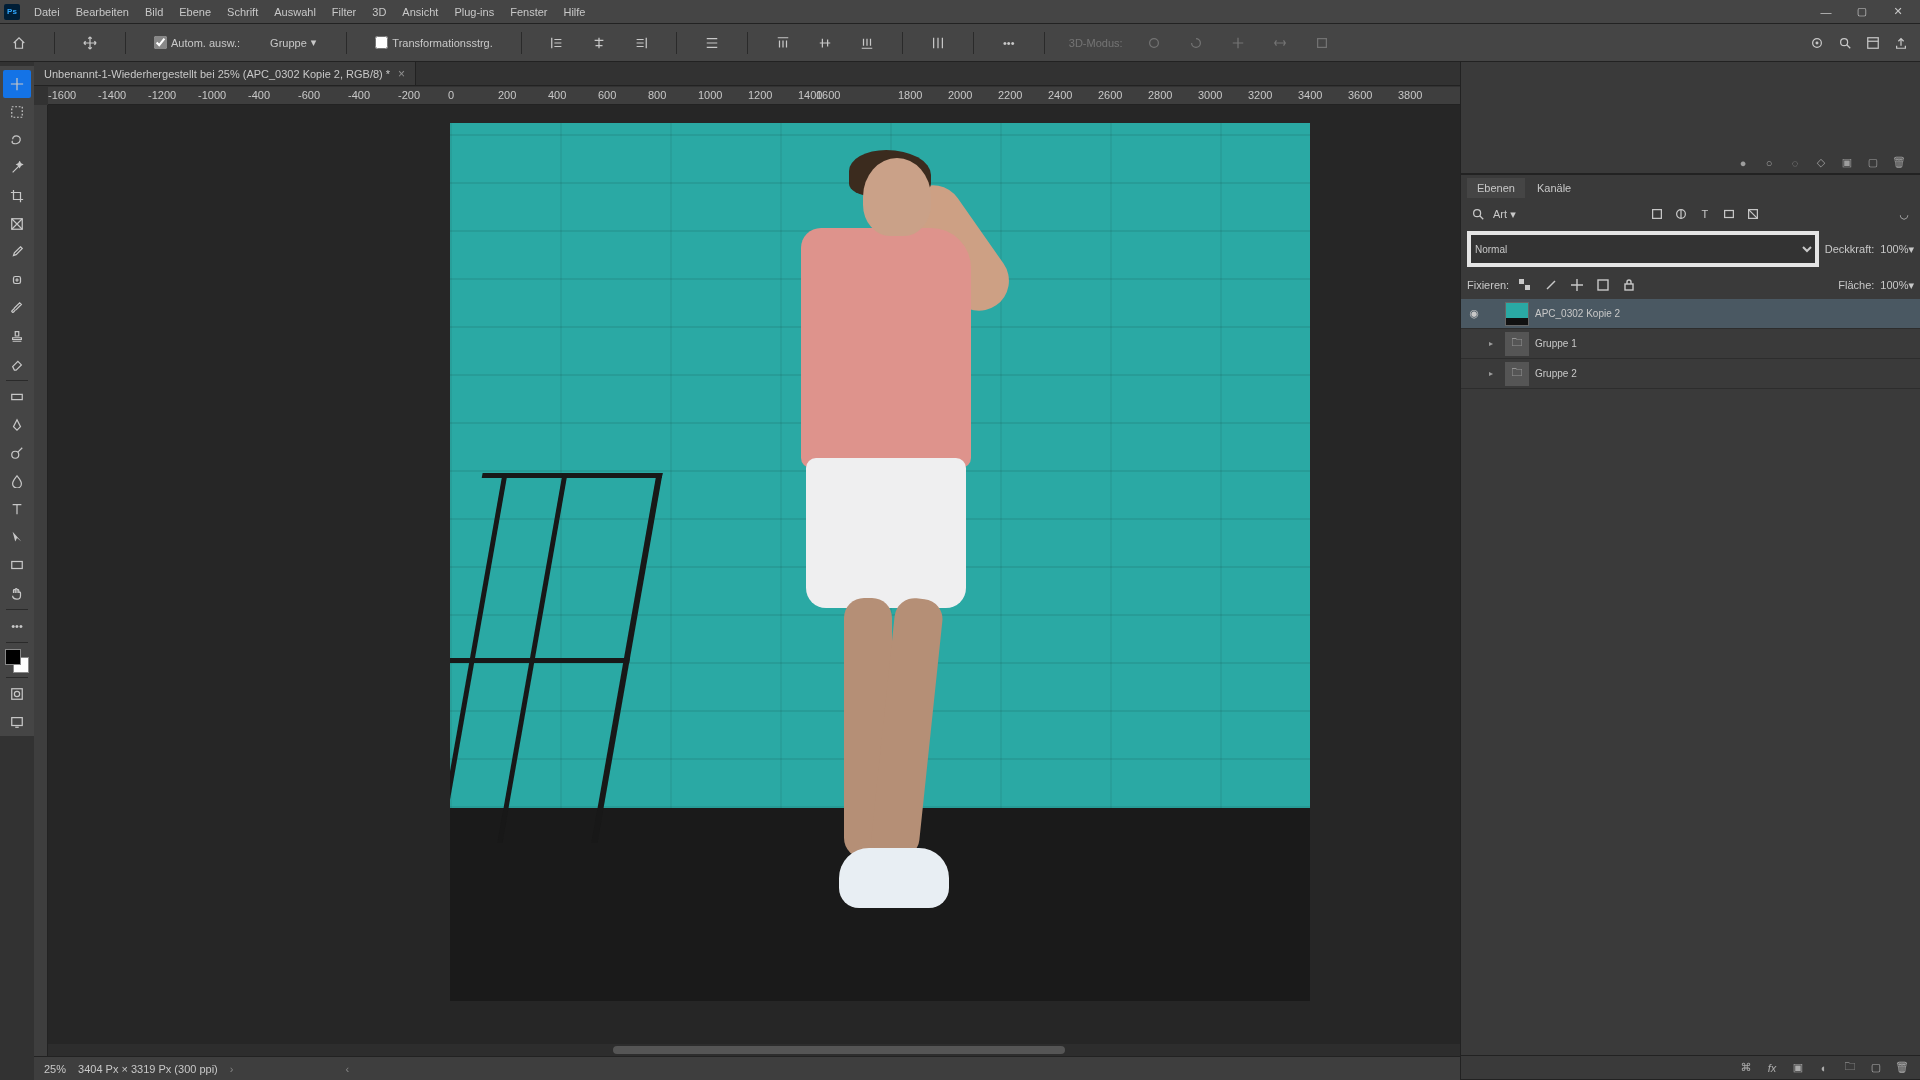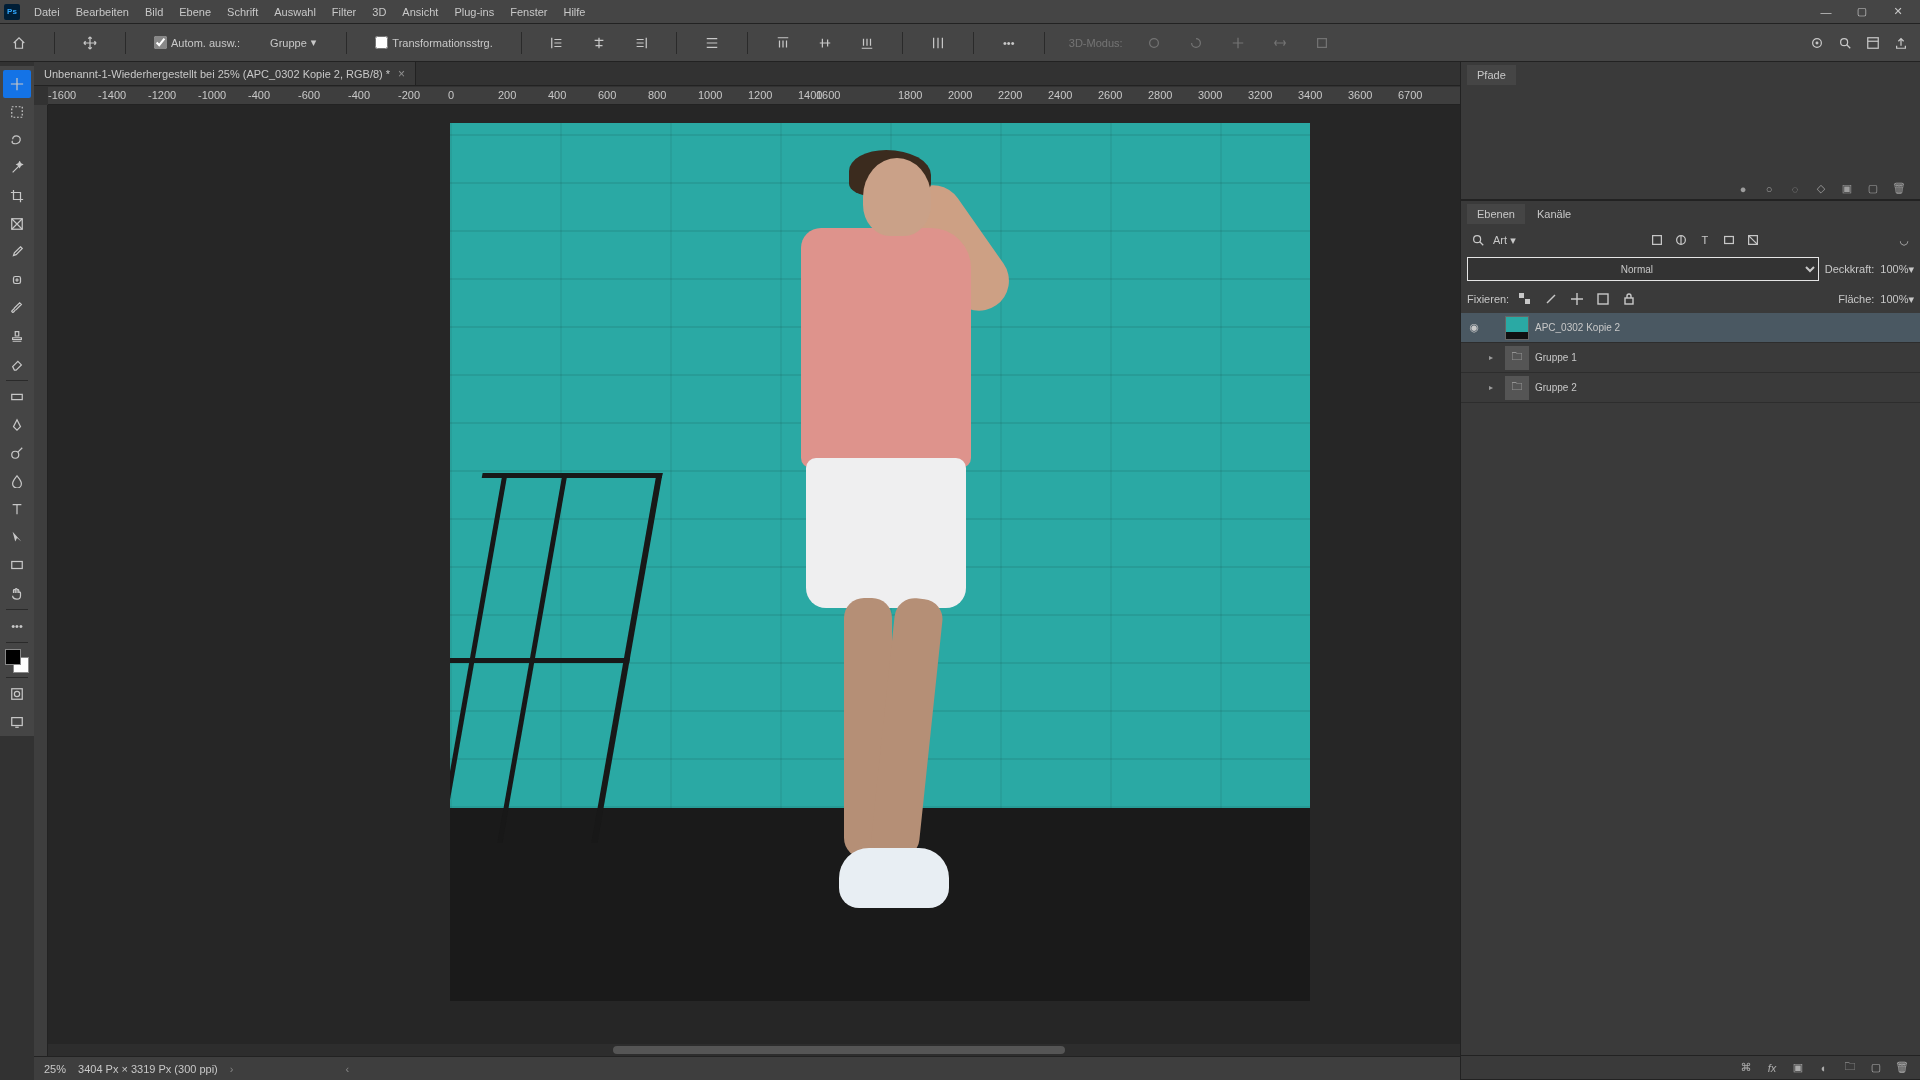--- a/index.html
+++ b/index.html
@@ -69,21 +69,21 @@
 .panel .tabrow { height: 26px; display: flex; align-items: center; padding: 0 6px; gap: 2px; }
 .panel .tab { padding: 4px 10px; }
 .panel .tab.active { background: #454545; }
 .panel .body { background: #3a3a3a; padding: 4px 8px; }
 
 .dotsrow { height: 22px; display: flex; align-items: center; justify-content: flex-end; gap: 12px; padding-right: 14px; border-bottom: 1px solid #222; }
 .dotsrow .d { width: 14px; height: 14px; display: flex; align-items: center; justify-content: center; opacity: .7; }
 
 
 .layerctl { display: flex; align-items: center; gap: 6px; padding: 4px 6px; }
-.layerctl select, .layerctl input { background: #333; border: 1px solid #e5e5e5; color: #c8c8c8; font-size: 10px; height: 24px; text-align: center; }
+.layerctl select, .layerctl input { background: #333; border: 4px solid #e5e5e5; color: #c8c8c8; font-size: 10px; height: 36px; }
 .searchrow { display: flex; align-items: center; gap: 4px; padding: 2px 6px; }
 .searchrow .sicon { width: 22px; height: 22px; display: flex; align-items: center; justify-content: center; }
 .searchrow .spacer { flex: 1; }
 .filterbtn { width: 20px; height: 20px; display: flex; align-items: center; justify-content: center; }
 
 .layerlist { background: #3a3a3a; }
 .layerrow { display: flex; align-items: center; height: 30px; border-bottom: 1px solid #2d2d2d; padding-left: 4px; gap: 6px; }
 .layerrow.sel { background: #4a5862; }
 .layerrow .eye { width: 18px; text-align: center; }
 .layerrow .twist { width: 10px; font-size: 8px; opacity: .7; }
@@ -406,21 +406,21 @@
     <span style="left: 850px;">1800</span>
     <span style="left: 900px;">2000</span>
     <span style="left: 950px;">2200</span>
     <span style="left: 1000px;">2400</span>
     <span style="left: 1050px;">2600</span>
     <span style="left: 1100px;">2800</span>
     <span style="left: 1150px;">3000</span>
     <span style="left: 1200px;">3200</span>
     <span style="left: 1250px;">3400</span>
     <span style="left: 1300px;">3600</span>
-    <span style="left: 1350px;">6700</span>
+    <span style="left: 1350px;">3800</span>
   </div>
 <div class="ruler-v"></div>
 
 <div class="canvas-wrap">
   <div class="canvas">
     <div class="photo brick">
       <div class="rail">
           <div class="bar b1"></div>
           <div class="bar b2"></div>
         </div>
@@ -438,23 +438,20 @@
   </div>
 </div>
 
 <div class="hscroll">
     <div class="thumb"></div>
   </div>
 
 <div class="panels">
 
   <div class="panel">
-    <div class="tabrow">
-      <div class="tab active">Pfade</div>
-    </div>
     <div class="body" style="height:90px"></div>
     <div class="dotsrow">
       <div class="d">●</div>
       <div class="d">○</div>
       <div class="d">◌</div>
       <div class="d">◇</div>
       <div class="d">▣</div>
       <div class="d">▢</div>
       <div class="d">🗑</div>
     </div>

